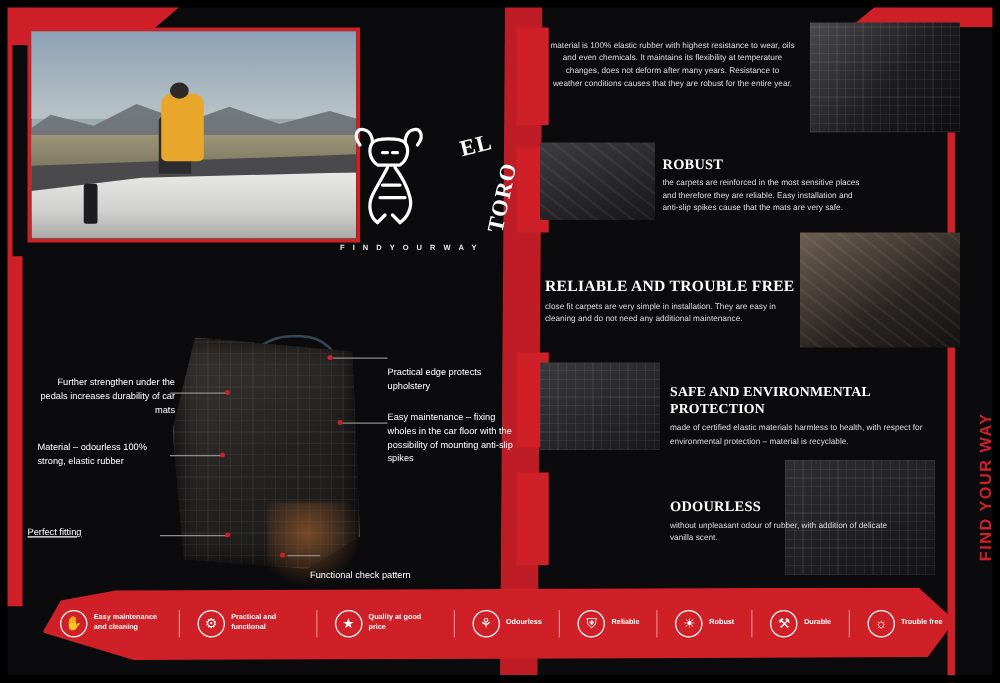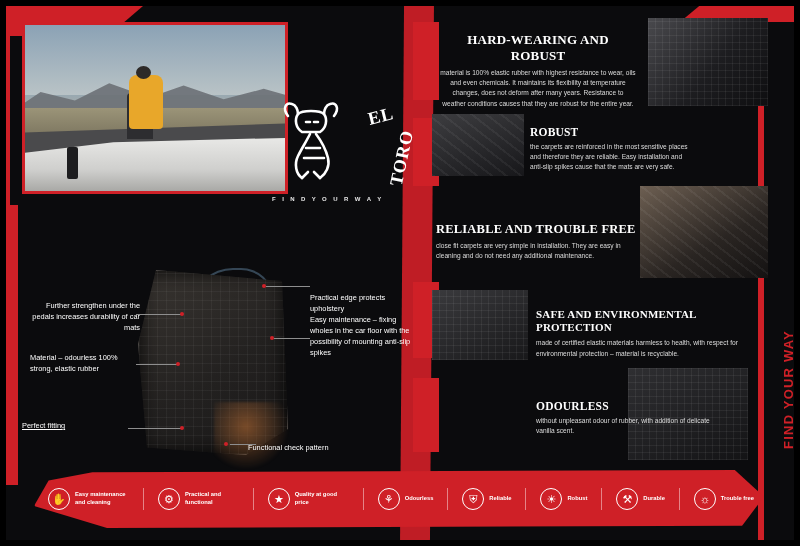--- a/index.html
+++ b/index.html
@@ -179,22 +179,22 @@
     opacity: .7;
   }
   .callout {
     position: absolute; color: #ffffff; font-size: 7.4px; line-height: 1.5;
     width: 110px;
   }
   .cl-1 { left: 12px; top: 48px; text-align: right; }
   .cl-2 { left: 12px; top: 100px; }
   .cl-3 { left: 4px; top: 168px; text-decoration: underline; }
   .cl-4 { left: 292px; top: 40px; width: 100px; }
-  .cl-5 { left: 292px; top: 62px; width: 104px; }
-  .cl-6 { left: 230px; top: 190px; width: 96px; }
+  .cl-5 { left: 292px; top: 76px; width: 104px; }
+  .cl-6 { left: 230px; top: 202px; width: 96px; }
   .leader { position: absolute; background: #8e8e8e; height: 1px; }
   .dotmark { position: absolute; width: 4px; height: 4px; background: #cf2027; border-radius: 50%; }
 
   
   .sec { position: absolute; color: #fff; }
   .sec h3 {
     font-family: "Liberation Serif", serif;
     font-weight: bold; color: #fff;
     letter-spacing: .2px;
   }
@@ -358,21 +358,20 @@
       <div class="ph-diag"></div>
     </div>
   <div class="ph ph-4">
       <div class="ph-tread"></div>
     </div>
   <div class="ph ph-5">
       <div class="ph-tread"></div>
     </div>
 
   <div class="sec s1">
-    <h3>HARD-WEARING AND ROBUST</h3>
     <p>material is 100% elastic rubber with highest resistance to wear, oils and even chemicals. It maintains its flexibility at temperature changes, does not deform after many years. Resistance to weather conditions causes that they are robust for the entire year.</p>
   </div>
 
   <div class="sec s2">
     <h3>ROBUST</h3>
     <p>the carpets are reinforced in the most sensitive places and therefore they are reliable. Easy installation and anti-slip spikes cause that the mats are very safe.</p>
   </div>
 
   <div class="sec s3">
     <h3>RELIABLE AND TROUBLE FREE</h3>

